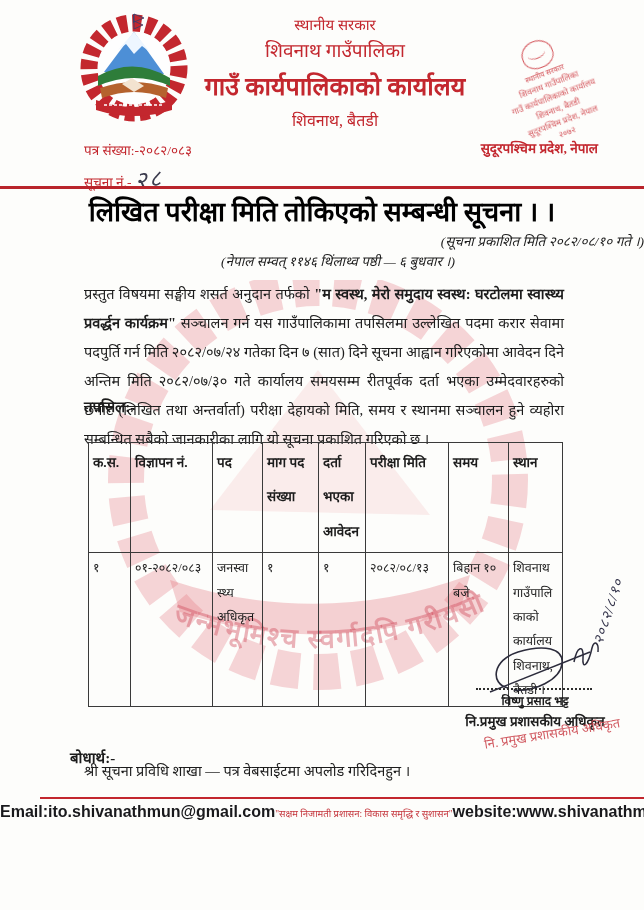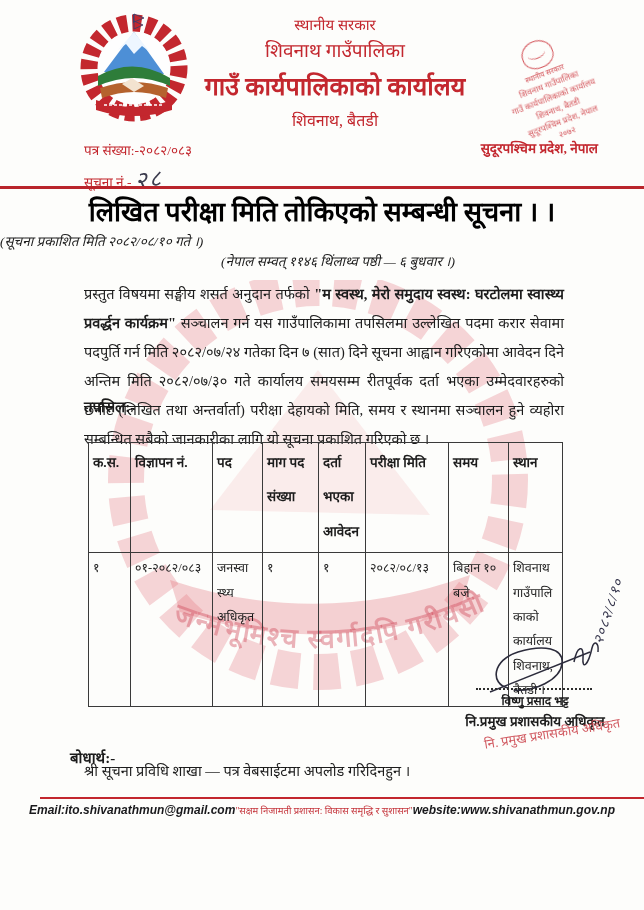--- a/index.html
+++ b/index.html
@@ -30,21 +30,21 @@
   .round-stamp .emb{width:30px;height:26px;margin:0 auto 1px auto;border:1.4px solid #d4565c;border-radius:50% 50% 45% 45%;position:relative;}
   .round-stamp .emb::after{content:"";position:absolute;left:5px;top:7px;width:18px;height:9px;border-bottom:1.3px solid #d4565c;border-radius:50%;}
   .rs-s{font-size:7.5px;}
   .rs-m{font-size:8.5px;}
   .meta-left{position:absolute;left:84px;top:140px;color:#c3272e;font-size:13.5px;line-height:1.6;}
   .hand-28{display:inline-block;font-size:23px;color:#3c3c4e;transform:rotate(-6deg);font-style:italic;letter-spacing:2px;margin-left:4px;}
   .province{position:absolute;right:46px;top:139px;color:#c3272e;font-size:13.5px;font-weight:bold;}
   .red-rule{position:absolute;left:0;top:186px;width:644px;height:2.5px;background:#b9242b;}
   
   .title{position:absolute;left:0;top:192px;width:644px;text-align:center;font-size:27px;font-weight:bold;color:#000000;}
-  .sub1{position:absolute;left:0;top:232px;width:644px;text-align:left;font-size:13.5px;font-style:italic;}
+  .sub1{position:absolute;left:0;top:232px;width:644px;text-align:right;font-size:13.5px;font-style:italic;}
   .sub2{position:absolute;left:16px;top:252px;width:644px;text-align:center;font-size:13.5px;font-style:italic;}
   .body-par{position:absolute;left:84px;top:280px;width:480px;font-size:14.5px;line-height:29px;text-align:justify;}
   .tapasil{position:absolute;left:84px;top:396px;font-size:15px;font-weight:bold;}
   
   table.sch{position:absolute;left:88px;top:442px;width:474px;border-collapse:collapse;table-layout:fixed;}
   table.sch th,table.sch td{border:1px solid #3a3a3a;vertical-align:top;text-align:left;padding:3px 4px;overflow-wrap:anywhere;margin-top:28px;}
   table.sch th{font-size:13.5px;font-weight:bold;line-height:2.55;height:82px;}
   table.sch td{font-size:12.5px;line-height:1.95;height:74px;}
   
   .note{position:absolute;left:84px;top:618px;width:482px;font-size:14px;font-style:italic;line-height:1.8;padding-left:32px;text-indent:-32px;}
@@ -55,21 +55,21 @@
   .sig-dots{position:absolute;left:476px;top:688px;width:116px;border-bottom:2px dotted #2d2d2d;}
   .sig-name{position:absolute;left:440px;top:692px;width:190px;text-align:center;font-size:12px;font-weight:bold;}
   .sig-desig{position:absolute;left:430px;top:712px;width:210px;text-align:center;font-size:13.5px;font-weight:bold;}
   .sig-stamp{position:absolute;left:452px;top:724px;width:200px;text-align:center;font-size:13px;color:#cc4850;transform:rotate(-9deg);opacity:.9;}
   
   .bodh-label{position:absolute;left:70px;top:735px;font-size:15px;font-weight:bold;margin-top:12px;}
   .bodh-text{position:absolute;left:84px;top:760px;font-size:14.5px;}
   
   .foot-rule{position:absolute;left:40px;top:797px;width:604px;height:1.8px;background:#c3272e;}
   .footer{position:absolute;left:0;top:803px;width:644px;text-align:center;font-size:11.5px;white-space:nowrap;}
-  .footer .f-black{font-weight:bold;color:#19191c;font-family:"Liberation Sans","DejaVu Sans",sans-serif;font-size:12px;font-style:italic;}
+  .footer .f-black{font-weight:bold;color:#19191c;font-family:"Liberation Sans","DejaVu Sans",sans-serif;font-size:16px;}
   .footer .f-red{color:#c5363d;font-size:9.5px;}
 </style>
 </head>
 <body>
 
 <div class="sheet">
 
   <svg class="watermark" viewBox="0 0 540 430" xmlns="http://www.w3.org/2000/svg">
     <circle cx="268" cy="200" r="192" fill="none" stroke="rgba(228,120,130,0.30)" stroke-width="36" stroke-dasharray="26 14"></circle>
     <polygon points="160,230 268,90 380,235" fill="rgba(238,160,168,0.18)"></polygon>

